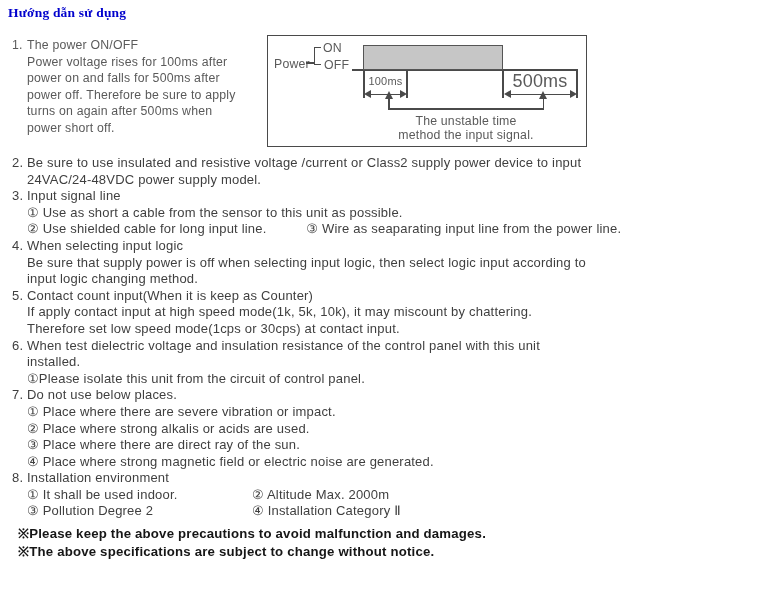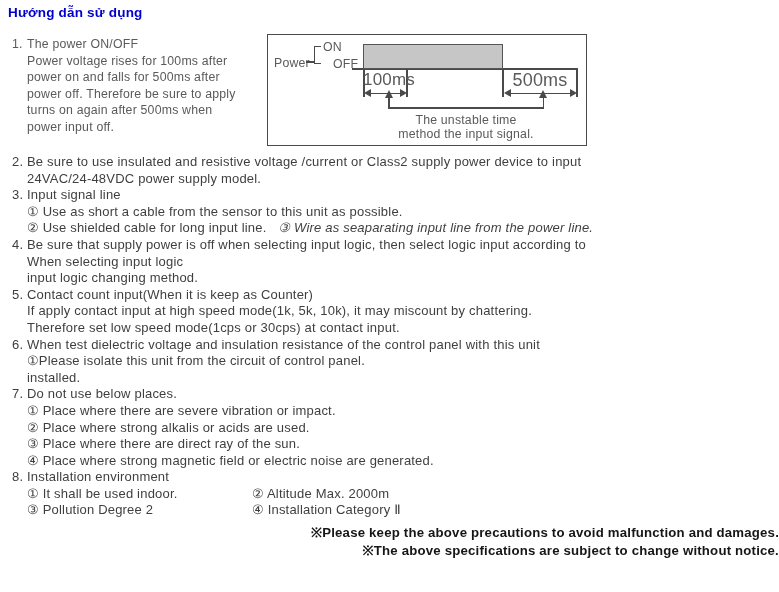--- a/index.html
+++ b/index.html
@@ -1,63 +1,63 @@
 <!DOCTYPE html>
 <html><head>
 <meta charset="utf-8">
 <style>
   * { margin:0; padding:0; box-sizing:border-box; }
   html,body { width:779px; height:592px; background:#ffffff; overflow:hidden;
               font-family:"Liberation Sans", sans-serif; }
   .page { position:relative; width:779px; height:592px; background:#fff; }
 
   .title { display:block; margin:5px 16px 0 8px; font-size:13.5px; font-weight:bold;
-           color:#0000cc; text-decoration:none; letter-spacing:0.2px; }
+           color:#0000cc; text-decoration:none; letter-spacing:0.2px;font-family:Liberation Serif, serif; }
 
   .content { margin:14px 0 0 12px; color:#3f3f3f; font-size:13px;
              letter-spacing:0.2px; line-height:16.6px; }
 
   .item { display:flex; }
   .num  { flex:0 0 15px; white-space:nowrap; }
   .body { flex:1 1 auto; }
   .line { white-space:nowrap; }
 
   
   .row1 { display:flex; margin-bottom:8px; }
   .item1 { flex:0 0 255px; color:#5a5a5a; font-size:12.3px; margin-top:2px; }
-  .pair-b { margin-left:8px;font-style:italic; }
+  .pair-b { margin-left:36px; }
 
   
   .cols { display:flex; }
   .cols .cell-l { flex:0 0 225px; white-space:nowrap; }
   .cols .cell-r { white-space:nowrap; }
 
   .footnotes { margin:5px 0 0 6px; font-size:13.2px; font-weight:bold;
-               color:#161616; line-height:17.5px; letter-spacing:0.2px;text-align:right; }
+               color:#161616; line-height:17.5px; letter-spacing:0.2px; }
   .footnotes .line { white-space:nowrap; }
 
   
   .diagram { position:relative; flex:0 0 320px; width:320px; height:112px;
              border:1px solid #4a4a4a; background:#fff; color:#5a5a5a;
              font-size:12.3px; }
   .diagram .abs { position:absolute; }
   .dline { position:absolute; background:#4a4a4a; }
   .d-power   { left:6px;  top:20px; }
   .d-dash    { left:38px; top:26px; width:9px;  height:1.5px; }
   .d-bracket { position:absolute; left:46px; top:11px; width:7px; height:18px;
                border-left:1.5px solid #4a4a4a; border-top:1.5px solid #4a4a4a;
                border-bottom:1.5px solid #4a4a4a; }
   .d-on      { left:55px; top:4px; }
-  .d-off     { left:65px; top:21px; }
+  .d-off     { left:56px; top:21px; }
   .d-base    { left:84px;  top:33px; width:226px; height:1.5px; }
   .d-high    { position:absolute; left:95px; top:9px; width:140px; height:25px;
                background:#c6c6c6; border:1px solid #555; }
   .d-v       { width:1.5px; top:35px; height:27px; }
   .v1 { left:95px; }  .v2 { left:138px; } .v3 { left:234px; } .v4 { left:308px; }
-  .d-t1 { left:95px;  top:37px; width:45px; text-align:center; font-size:17px; }
+  .d-t1 { left:95px;  top:37px; width:45px; text-align:center; font-size:11px; }
   .d-t2 { left:235px; top:37px; width:74px; text-align:center; font-size:18px; }
   .d-arrow { position:absolute; height:9px; }
   .a1 { left:96px;  top:54px; width:43px; }
   .a2 { left:236px; top:54px; width:73px; }
   .d-arrow .shaft { position:absolute; left:5px; right:5px; top:3.5px; height:1.5px; background:#4a4a4a; }
   .tri-l { position:absolute; left:0; top:0; width:0; height:0;
            border-top:4.5px solid transparent; border-bottom:4.5px solid transparent;
            border-right:7px solid #4a4a4a; }
   .tri-r { position:absolute; right:0; top:0; width:0; height:0;
            border-top:4.5px solid transparent; border-bottom:4.5px solid transparent;
@@ -83,21 +83,21 @@
 
     <div class="row1">
       <div class="item item1">
         <span class="num">1.</span>
         <div class="body">
           <div class="line">The power ON/OFF</div>
           <div class="line">Power voltage rises for 100ms after</div>
           <div class="line">power on and falls for 500ms after</div>
           <div class="line">power off. Therefore be sure to apply</div>
           <div class="line">turns on again after 500ms when</div>
-          <div class="line">power input off.</div>
+          <div class="line">power short off.</div>
         </div>
       </div>
 
       <div class="diagram">
         <span class="abs d-power">Power</span>
         <div class="dline d-dash"></div>
         <div class="d-bracket"></div>
         <span class="abs d-on">ON</span>
         <span class="abs d-off">OFF</span>
 
@@ -150,41 +150,41 @@
         <div class="line">
           <span>② Use shielded cable for long input line.</span>
           <span class="pair-b">③ Wire as seaparating input line from the power line.</span>
         </div>
       </div>
     </div>
 
     <div class="item">
       <span class="num">4.</span>
       <div class="body">
+        <div class="line">When selecting input logic</div>
         <div class="line">Be sure that supply power is off when selecting input logic, then select logic input according to</div>
-        <div class="line">When selecting input logic</div>
         <div class="line">input logic changing method.</div>
       </div>
     </div>
 
     <div class="item">
       <span class="num">5.</span>
       <div class="body">
         <div class="line">Contact count input(When it is keep as Counter)</div>
         <div class="line">If apply contact input at high speed mode(1k, 5k, 10k), it may miscount by chattering.</div>
         <div class="line">Therefore set low speed mode(1cps or 30cps) at contact input.</div>
       </div>
     </div>
 
     <div class="item">
       <span class="num">6.</span>
       <div class="body">
         <div class="line">When test dielectric voltage and insulation resistance of the control panel with this unit</div>
+        <div class="line">installed.</div>
         <div class="line">①Please isolate this unit from the circuit of control panel.</div>
-        <div class="line">installed.</div>
       </div>
     </div>
 
     <div class="item">
       <span class="num">7.</span>
       <div class="body">
         <div class="line">Do not use below places.</div>
         <div class="line">① Place where there are severe vibration or impact.</div>
         <div class="line">② Place where strong alkalis or acids are used.</div>
         <div class="line">③ Place where there are direct ray of the sun.</div>

